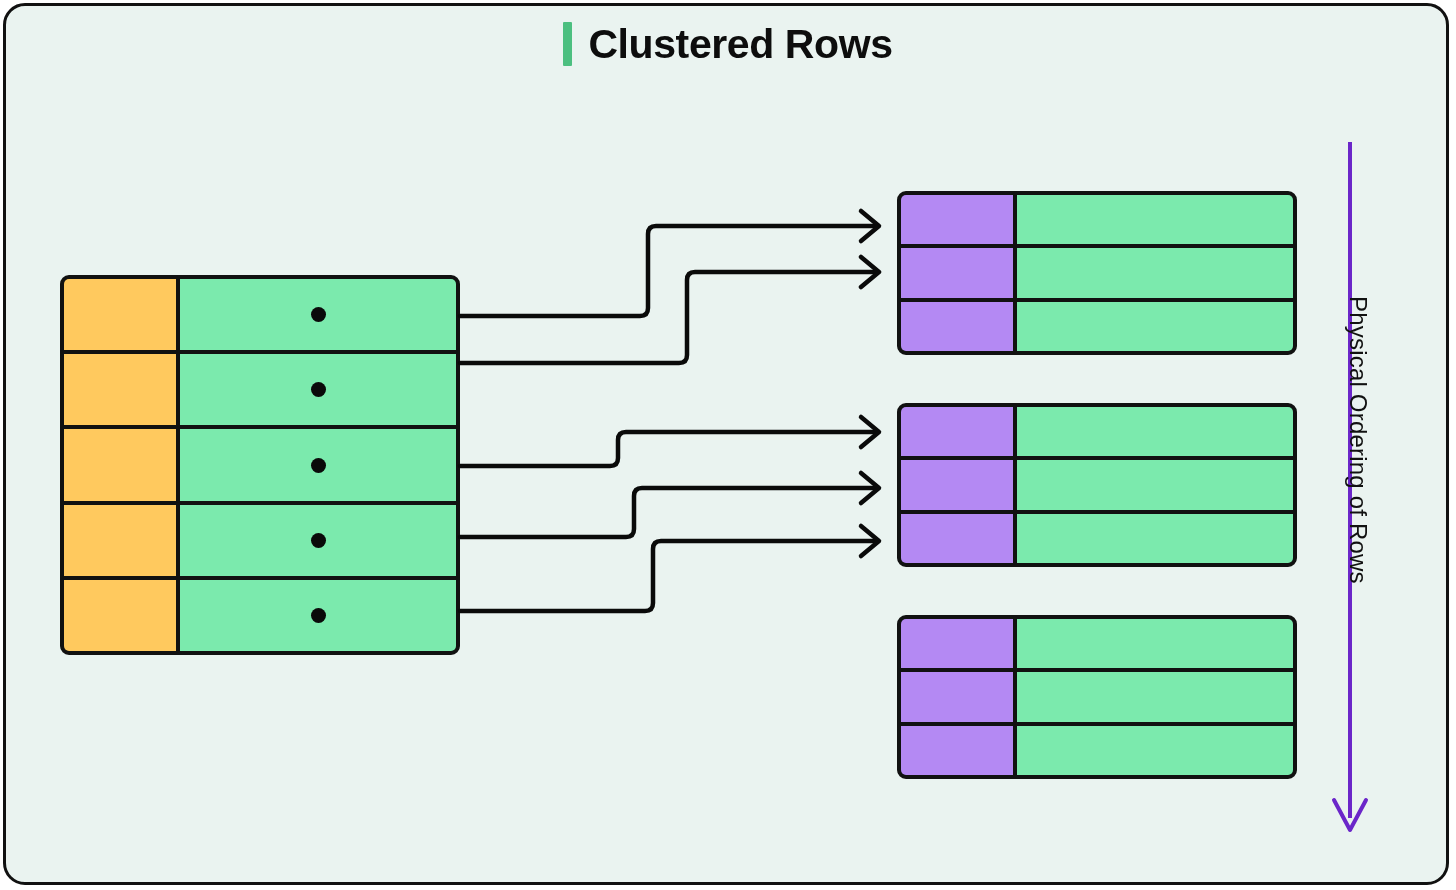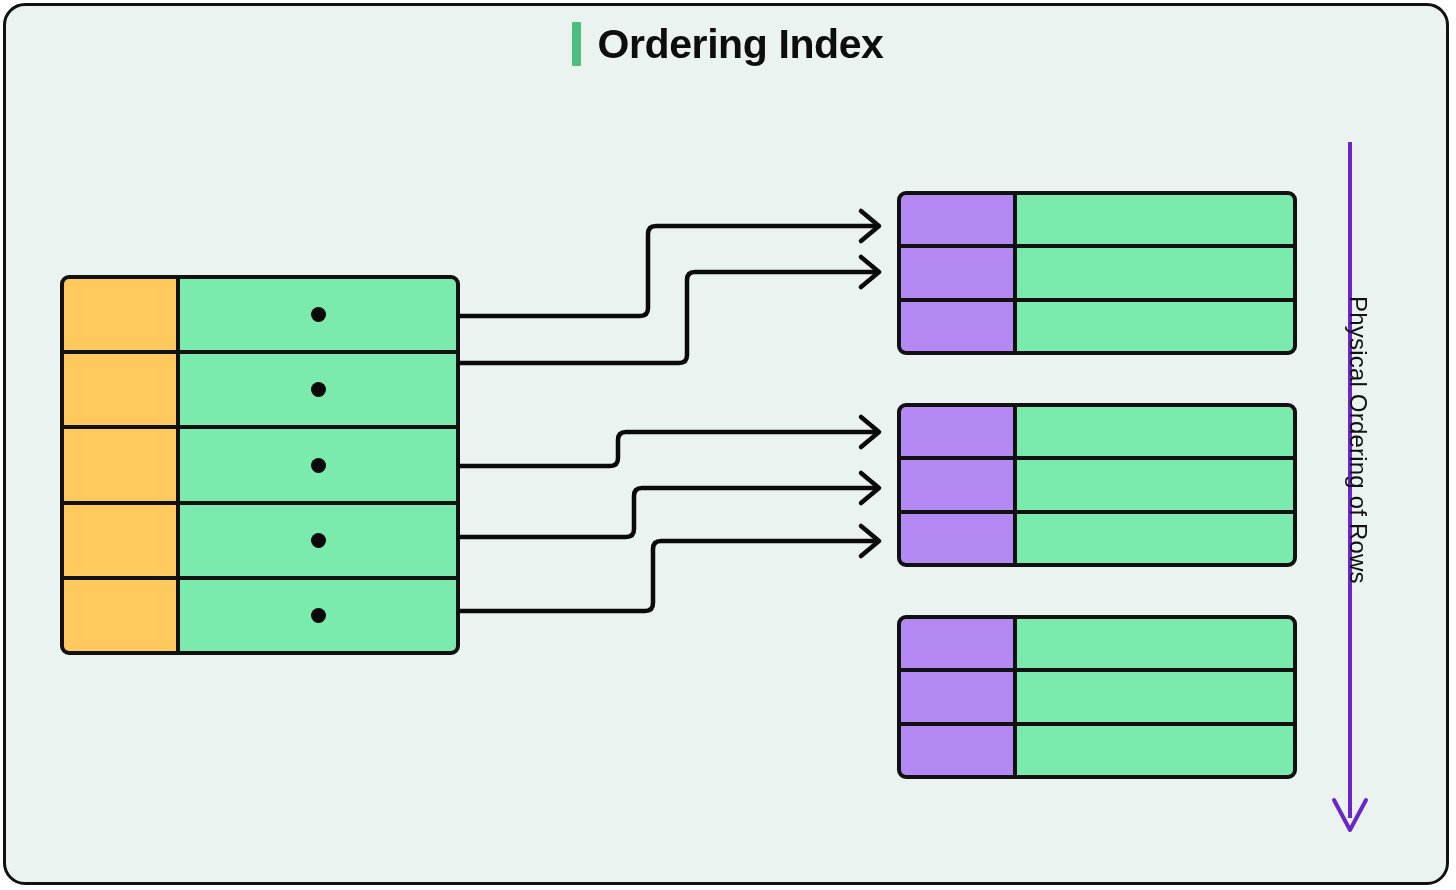--- a/index.html
+++ b/index.html
@@ -168,21 +168,21 @@
   }
 </style>
 </head>
 <body>
 
 <div id="canvas">
   <div id="board"></div>
 
   <div id="title-wrap">
     <div id="title-accent"></div>
-    <div id="title-text">Ordering Index</div>
+    <div id="title-text">Clustered Rows</div>
   </div>
 
   <div class="tbl" id="index-table">
     <div class="trow">
       <div class="cell-key"></div>
       <div class="cell-data">
         <span class="dot"></span>
       </div>
     </div>
     <div class="trow">

